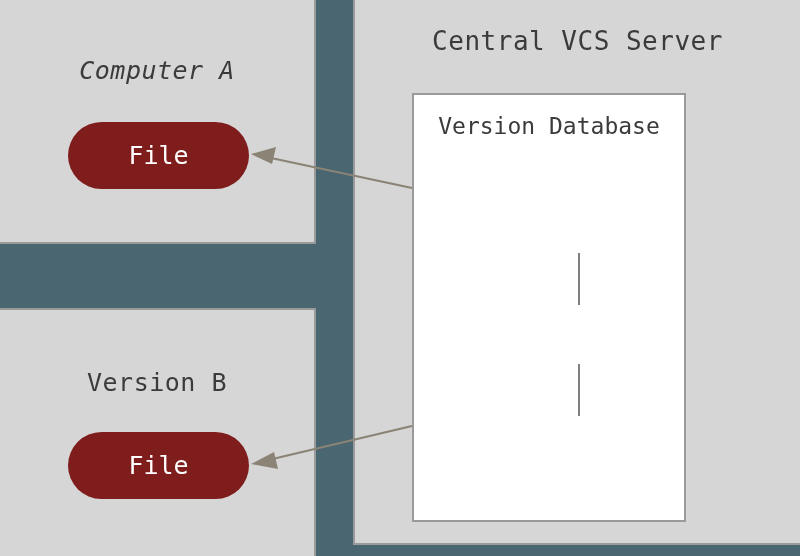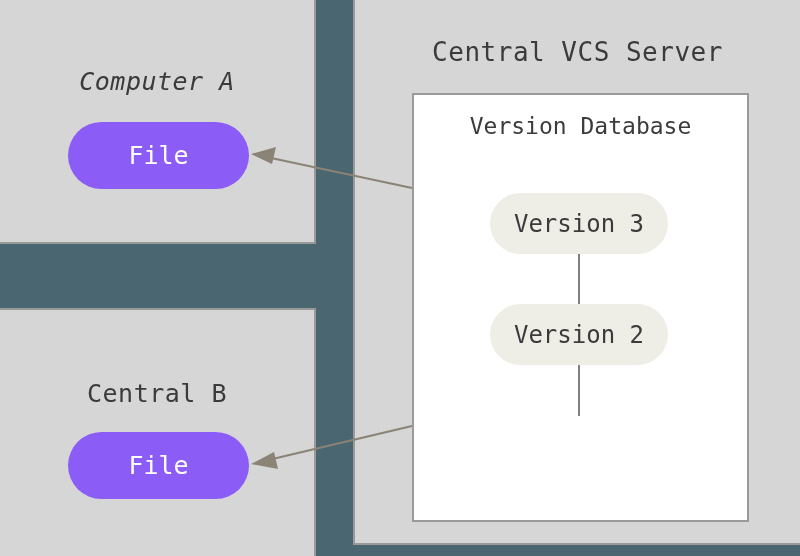--- a/index.html
+++ b/index.html
@@ -33,32 +33,31 @@
 
   .panel-title {
     position: absolute;
     left: 0;
     right: 0;
     text-align: center;
     color: #3b3b3b;
     font-size: 25px;
     letter-spacing: 0.5px;
     white-space: nowrap;
-    margin-top: 11px;
   }
   #computer-a-panel .panel-title { top: 56px; font-style: italic; }
   #computer-b-panel .panel-title { top: 58px; }
   #server-panel .panel-title     { top: 26px; font-size: 26px; }
 
   
   #version-db-box {
     position: absolute;
     left: 412px;
     top: 93px;
-    width: 337px;
+    width: 274px;
     height: 429px;
     background: #ffffff;
     border: 2px solid #9a9a9a;
     box-sizing: border-box;
   }
   #version-db-title {
     position: absolute;
     left: 0;
     right: 0;
     top: 18px;
@@ -74,21 +73,21 @@
     display: flex;
     align-items: center;
     justify-content: center;
     box-sizing: border-box;
     white-space: nowrap;
   }
   .file-pill {
     width: 181px;
     height: 67px;
     left: 68px;
-    background: #8b5cf6;
+    background: #7f1d1d;
     border-radius: 34px;
     color: #ffffff;
     font-size: 25px;
   }
   #file-pill-a { top: 122px; }
   #file-pill-b { top: 432px; }
 
   .version-pill {
     width: 178px;
     height: 61px;
@@ -128,43 +127,37 @@
 <div id="canvas">
 
   <div class="panel" id="computer-a-panel">
     <div class="panel-title">Computer A</div>
   </div>
   <div class="pill file-pill" id="file-pill-a">
     <span>File</span>
   </div>
 
   <div class="panel" id="computer-b-panel">
-    <div class="panel-title">Central B</div>
+    <div class="panel-title">Version B</div>
   </div>
   <div class="pill file-pill" id="file-pill-b">
     <span>File</span>
   </div>
 
   <div class="panel" id="server-panel">
     <div class="panel-title">Central VCS Server</div>
   </div>
 
   <div id="version-db-box">
     <div id="version-db-title">Version Database</div>
   </div>
 
   <div class="connector" id="connector-3-2"></div>
   <div class="connector" id="connector-2-1"></div>
 
-  <div class="pill version-pill" id="version-pill-3">
-    <span>Version 3</span>
-  </div>
-  <div class="pill version-pill" id="version-pill-2">
-    <span>Version 2</span>
-  </div>
 
   <svg id="arrows-layer" viewBox="0 0 800 556">
     <g>
       <line x1="412" y1="188" x2="264" y2="156.5" stroke="#8a8376" stroke-width="2.2"></line>
       <polygon points="251,154 276,147 272,164" fill="#8a8376"></polygon>
     </g>
     <g>
       <line x1="412" y1="426" x2="264" y2="461" stroke="#8a8376" stroke-width="2.2"></line>
       <polygon points="251,464 274,452 278,469" fill="#8a8376"></polygon>
     </g>

